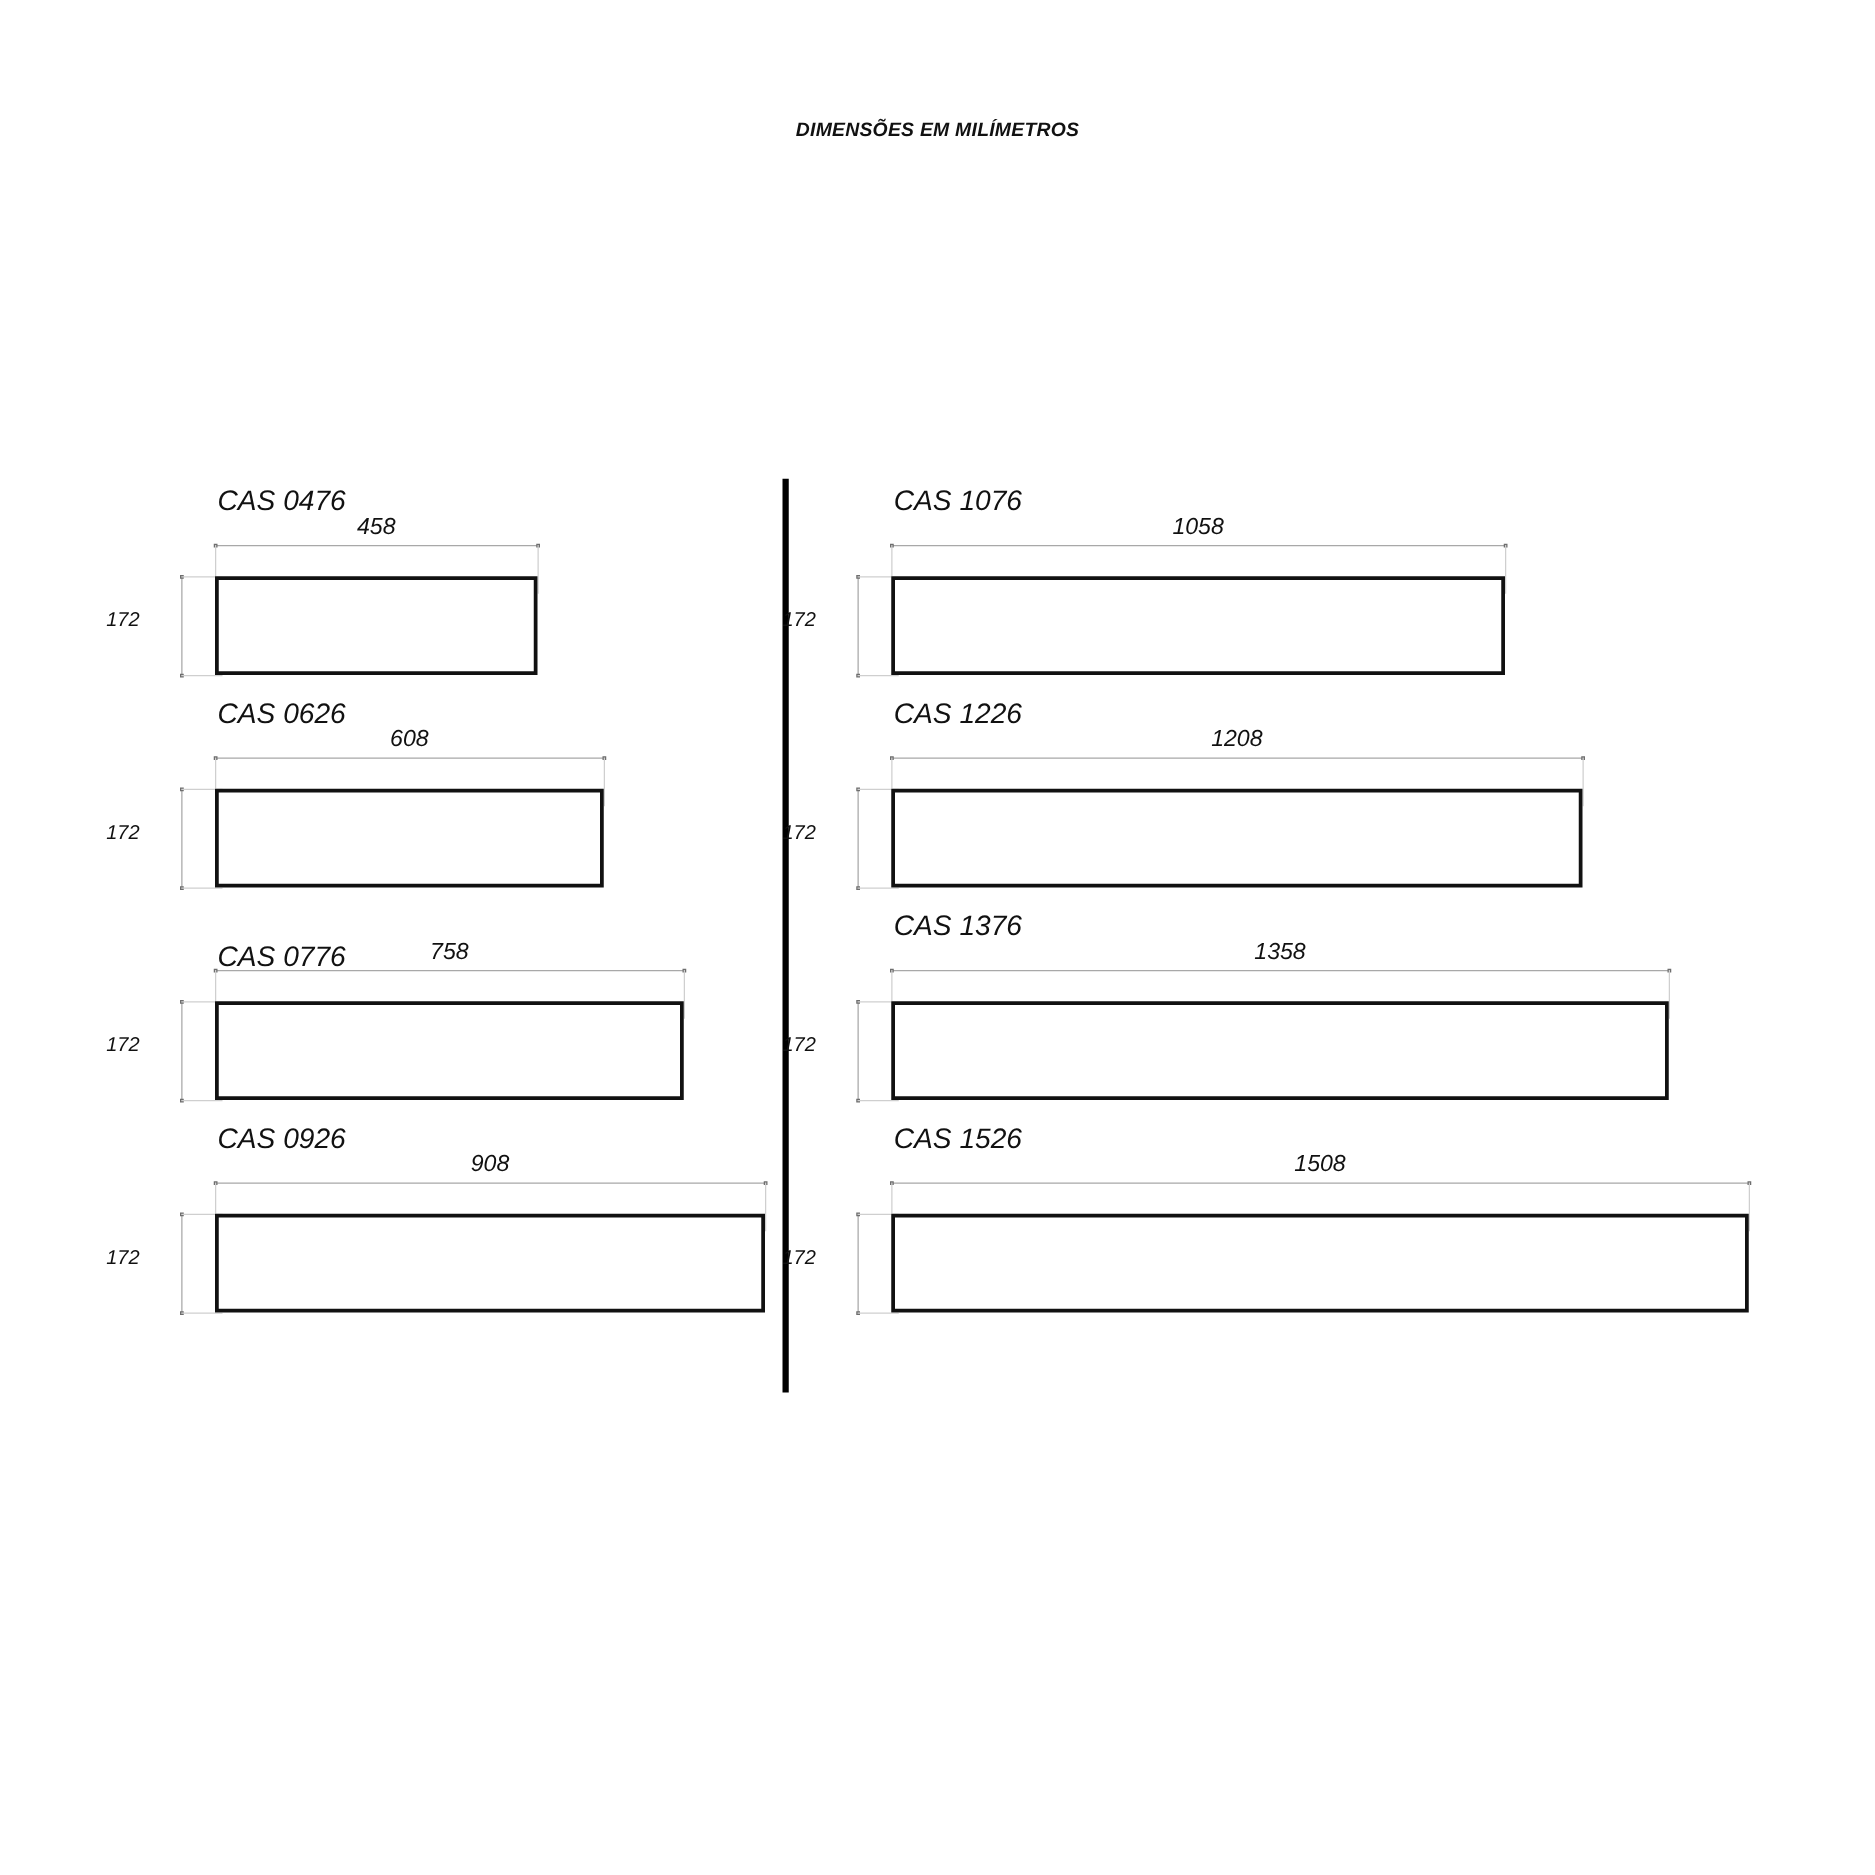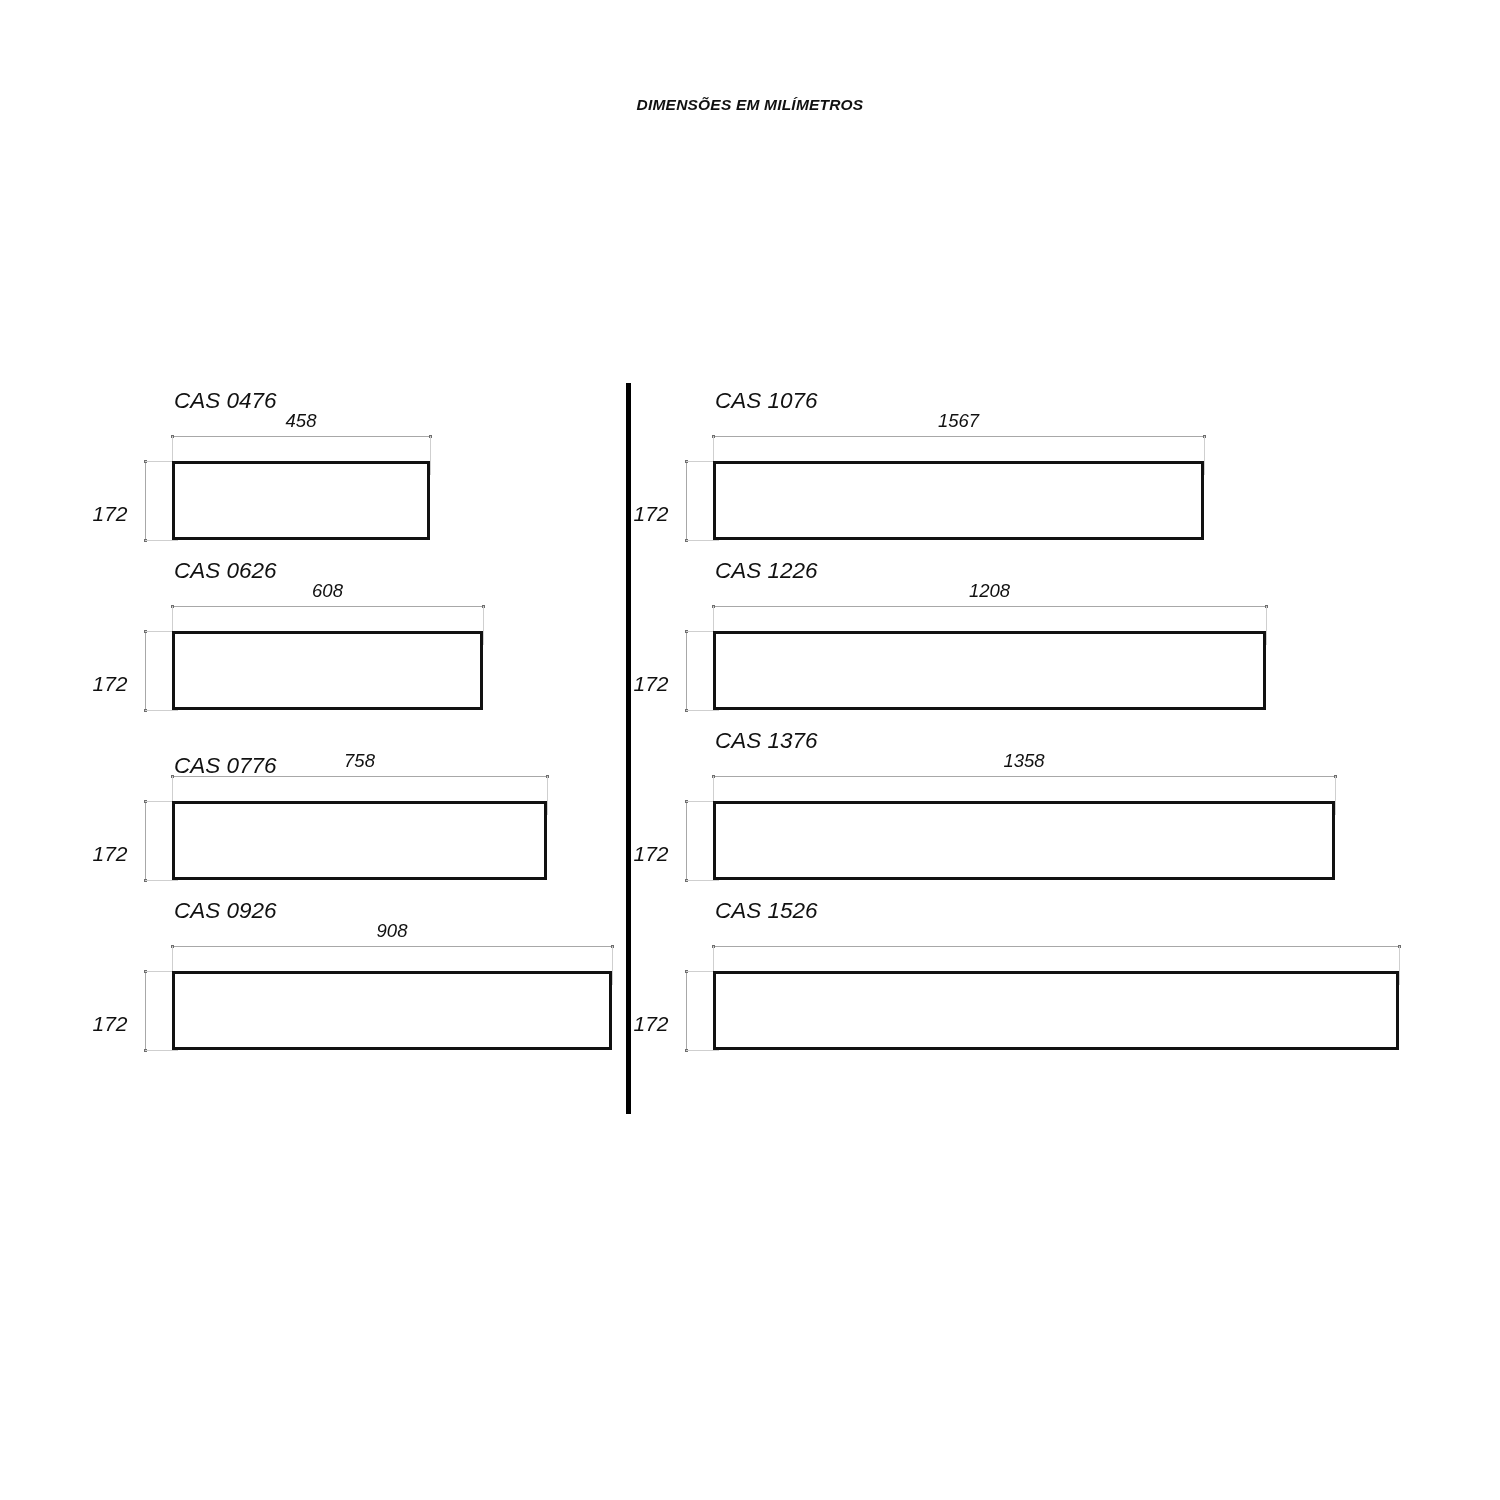--- a/index.html
+++ b/index.html
@@ -119,27 +119,26 @@
     height: 3px;
     background: #6e6e6e;
   }
   .dim-v-ext {
     position: absolute;
     height: 1px;
     background: #cfcfcf;
   }
   .dim-v-text {
     position: absolute;
-    font-size: 21px;
+    font-size: 16px;
     font-style: italic;
     font-weight: 400;
     white-space: nowrap;
     color: #111111;
-    text-align: center;
-    margin-top: 14px;
+    text-align: left;
   }
 </style>
 </head>
 <body>
 
 <div class="title-block">
   <div class="doc-subtitle">DIMENSÕES EM MILÍMETROS</div>
 </div>
 
 <div class="sheet">
@@ -209,21 +208,21 @@
         <div class="dim-v-text" style="left: 85px; width: 50px; top: 997.5px;">172</div>
         <div class="part-rect" style="left: 172px; top: 971px; width: 440px; height: 79px;"></div>
       </div>
       <div class="part" style="left: 0px; top: 0px; width: 1500px; height: 1500px; pointer-events: none;">
         <div class="part-label" style="left: 715px; top: 388px;">CAS 1076</div>
         <div class="dim-h-line" style="left: 713px; top: 436px; width: 491px;"></div>
         <div class="dim-h-tick" style="left: 712px; top: 435px;"></div>
         <div class="dim-h-ext" style="left: 713px; top: 436px; height: 25px;"></div>
         <div class="dim-h-tick" style="left: 1203px; top: 435px;"></div>
         <div class="dim-h-ext" style="left: 1204px; top: 436px; height: 39px;"></div>
-        <div class="dim-h-text" style="left: 713px; width: 491px; top: 410px;">1567</div>
+        <div class="dim-h-text" style="left: 713px; width: 491px; top: 410px;">1058</div>
         <div class="dim-v-line" style="left: 686px; top: 461px; height: 79px;"></div>
         <div class="dim-v-tick" style="left: 685px; top: 460px;"></div>
         <div class="dim-v-ext" style="left: 686px; top: 461px; width: 33px;"></div>
         <div class="dim-v-tick" style="left: 685px; top: 539px;"></div>
         <div class="dim-v-ext" style="left: 686px; top: 540px; width: 33px;"></div>
         <div class="dim-v-text" style="left: 626px; width: 50px; top: 487.5px;">172</div>
         <div class="part-rect" style="left: 713px; top: 461px; width: 491px; height: 79px;"></div>
       </div>
       <div class="part" style="left: 0px; top: 0px; width: 1500px; height: 1500px; pointer-events: none;">
         <div class="part-label" style="left: 715px; top: 558px;">CAS 1226</div>
@@ -257,20 +256,21 @@
         <div class="dim-v-text" style="left: 626px; width: 50px; top: 827.5px;">172</div>
         <div class="part-rect" style="left: 713px; top: 801px; width: 622px; height: 79px;"></div>
       </div>
       <div class="part" style="left: 0px; top: 0px; width: 1500px; height: 1500px; pointer-events: none;">
         <div class="part-label" style="left: 715px; top: 898px; text-align: center;">CAS 1526</div>
         <div class="dim-h-line" style="left: 713px; top: 946px; width: 686px;"></div>
         <div class="dim-h-tick" style="left: 712px; top: 945px;"></div>
         <div class="dim-h-ext" style="left: 713px; top: 946px; height: 25px;"></div>
         <div class="dim-h-tick" style="left: 1398px; top: 945px;"></div>
         <div class="dim-h-ext" style="left: 1399px; top: 946px; height: 39px;"></div>
+        <div class="dim-h-text" style="left: 713px; width: 686px; top: 920px;">1508</div>
         <div class="dim-v-line" style="left: 686px; top: 971px; height: 79px;"></div>
         <div class="dim-v-tick" style="left: 685px; top: 970px;"></div>
         <div class="dim-v-ext" style="left: 686px; top: 971px; width: 33px;"></div>
         <div class="dim-v-tick" style="left: 685px; top: 1049px;"></div>
         <div class="dim-v-ext" style="left: 686px; top: 1050px; width: 33px;"></div>
         <div class="dim-v-text" style="left: 626px; width: 50px; top: 997.5px;">172</div>
         <div class="part-rect" style="left: 713px; top: 971px; width: 686px; height: 79px;"></div>
       </div>
     </div>
 </div>

